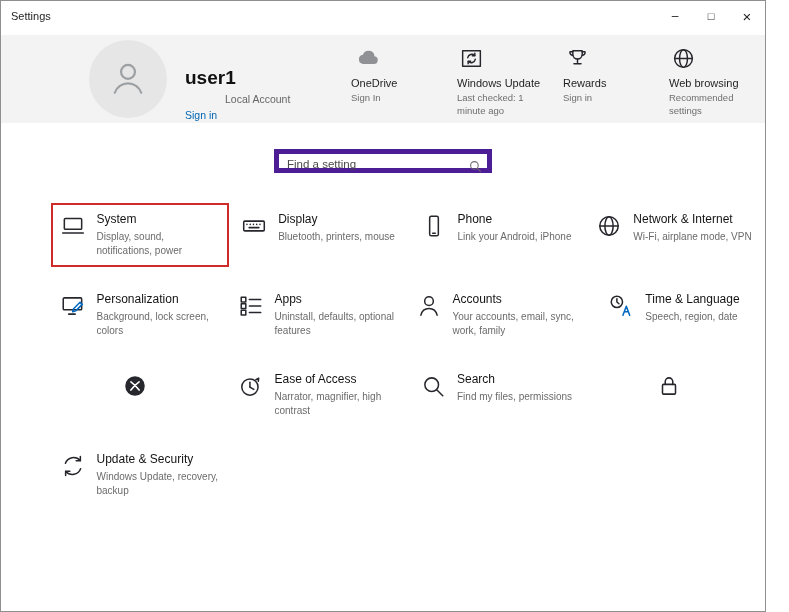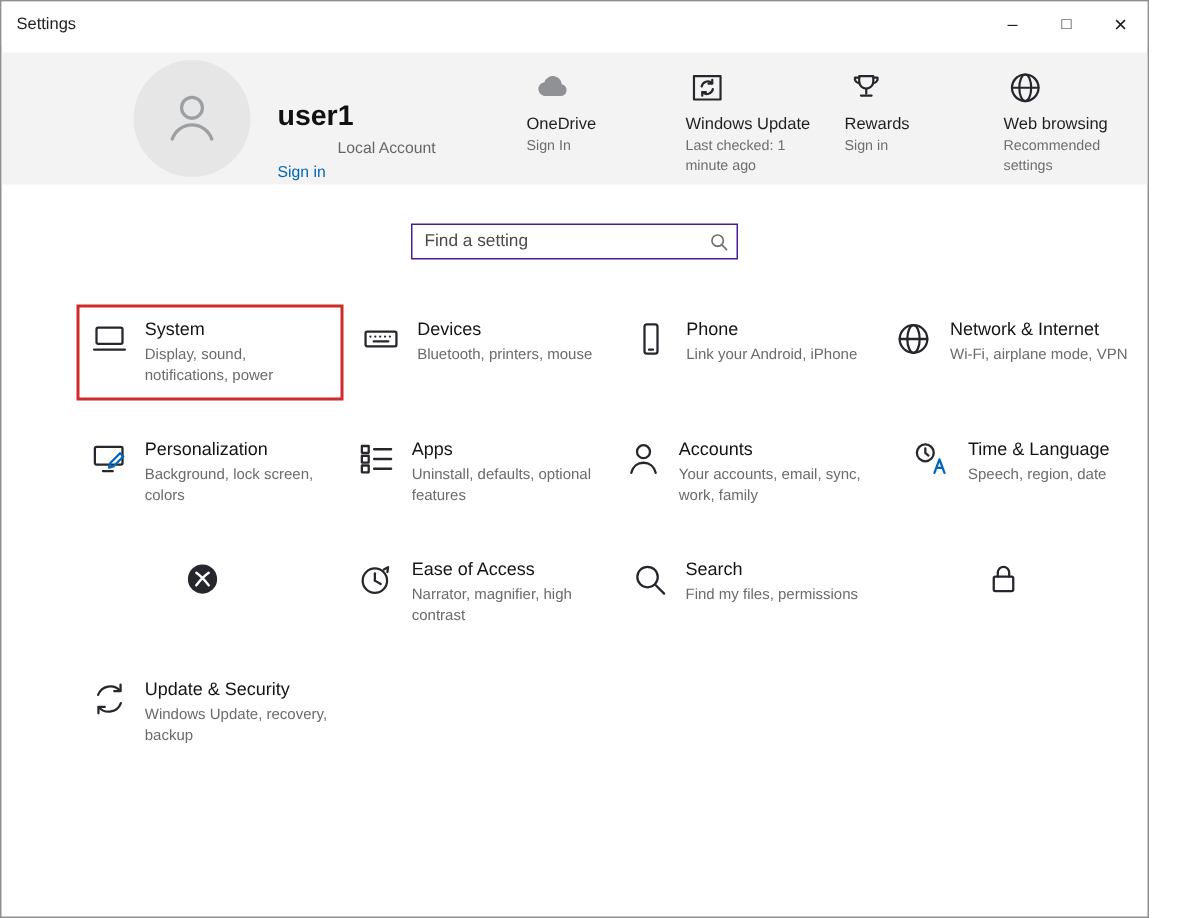--- a/index.html
+++ b/index.html
@@ -21,21 +21,21 @@
   .user-type{font-size:10.5px;color:#666;margin-top:4px;padding-left:40px;}
   .signin{font-size:10.5px;color:#0066b4;margin-top:4px;display:inline-block;cursor:pointer;}
   .quick-items{display:flex;gap:10px;margin-left:28px;}
   .qitem{width:96px;display:flex;flex-direction:column;align-items:flex-start;}
   .qicon{height:30px;display:flex;align-items:flex-end;margin-left:2px;}
   .qtitle{font-size:11px;color:#1f1f1f;margin-top:6px;}
   .qsub{font-size:9.5px;color:#6e6e6e;margin-top:3px;line-height:1.35;}
 
   
   .search-row{display:flex;justify-content:center;margin-top:26px;}
-  .search-box{position:relative;width:218px;height:24px;border:1px solid #4c1d95;box-sizing:border-box;background:#fff;}
+  .search-box{position:relative;width:218px;height:24px;border:5px solid #4c1d95;box-sizing:border-box;background:#fff;}
   .search-box input{width:100%;height:100%;border:none;outline:none;padding:0 26px 0 8px;font-size:11.5px;box-sizing:border-box;color:#333;font-family:inherit;background:transparent;}
   .search-box input::placeholder{color:#4a4a4a;opacity:1;}
   .mag{position:absolute;right:5px;top:5px;}
 
   
   .grid{margin:30px 0 0 50px;display:grid;grid-template-columns:repeat(4,178px);row-gap:16px;}
   .cell{display:flex;min-height:50px;padding:7px 6px;border:2px solid transparent;box-sizing:border-box;cursor:pointer;align-items:flex-start;justify-content:center;}
   .cell.highlight{border-color:#d02b2b;}
   .cicon{width:26px;margin-right:11px;padding-top:1px;flex-shrink:0;}
   .ctext{display:flex;flex-direction:column;}
@@ -154,21 +154,21 @@
     </div>
 
     <div class="cell">
       <span class="cicon">
         <svg class="ic" width="26" height="26" viewBox="0 0 24 24">
             <rect x="2.5" y="7.5" width="19" height="9" rx="1"></rect>
             <path d="M5.5 10.5h.01M8.5 10.5h.01M11.5 10.5h.01M14.5 10.5h.01M17.5 10.5h.01M7.5 13.5h9"></path>
           </svg>
       </span>
       <span class="ctext">
-        <span class="ctitle">Devices</span>
+        <span class="ctitle">Display</span>
         <span class="csub">Bluetooth, printers, mouse</span>
       </span>
     </div>
 
     <div class="cell">
       <span class="cicon">
         <svg class="ic" width="26" height="26" viewBox="0 0 24 24">
             <rect x="8" y="3" width="8" height="18" rx="1.5"></rect>
             <path d="M10.8 18.6h2.4"></path>
           </svg>

